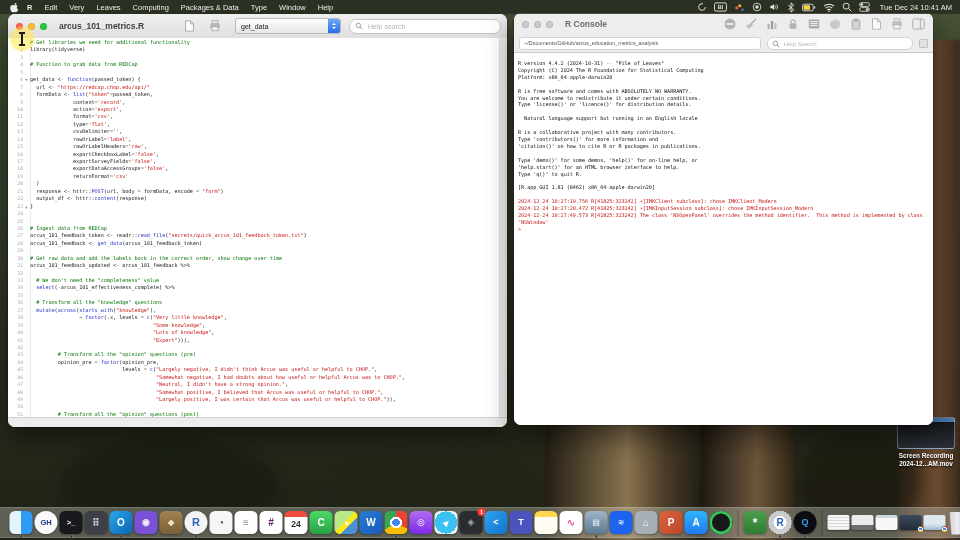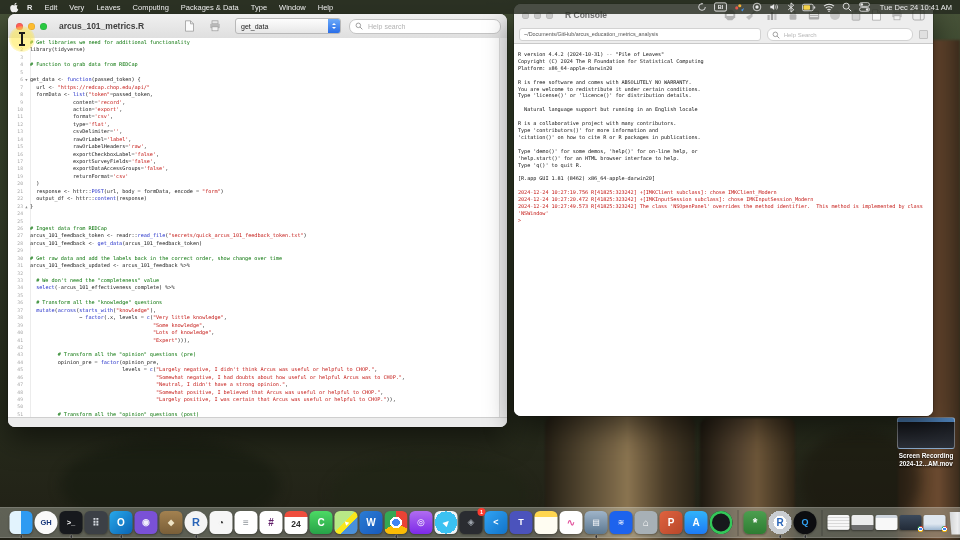--- a/index.html
+++ b/index.html
@@ -67,21 +67,21 @@
   .cl{display:flex;height:7.45px;line-height:7.45px;font-family:"DejaVu Sans Mono",monospace;font-size:5.2px;}
   .cl .g{width:15px;text-align:right;color:#a8a8a8;font-size:4.7px;flex:none;}
   .cl .mk{width:7px;color:#8a8a8a;font-size:3.8px;text-align:center;flex:none;}
   .cl .ct{white-space:pre;letter-spacing:-0.05px;}
   .sg-p{color:#1a1a1a;} .sg-c{color:#077306;} .sg-s{color:#c41a16;} .sg-f{color:#2430c9;}
   .gutterline{position:absolute;left:22px;top:0;bottom:0;width:1px;background:#ececec;}
   .vscroll{position:absolute;right:0;top:0;bottom:0;width:7px;background:#ededed;border-left:1px solid #dcdcdc;}
   .statusbar{position:absolute;left:0;right:0;bottom:0;height:9px;background:#ececec;border-top:1px solid #cfcfcf;}
 
   
-  .win-right{left:514px;top:4px;width:419px;height:412px;}
+  .win-right{left:514px;top:13px;width:419px;height:412px;}
   .win-right .titlebar{height:22px;background:#ededed;border-bottom:none;}
   .win-right .wtitle{color:#6d6d6d;}
   .ctoolbar{margin-left:auto;display:flex;align-items:center;gap:9px;padding-right:8px;}
   .cticon{display:inline-flex;opacity:.85;}
   .toolrow{height:17px;background:#ededed;border-bottom:1px solid #c9c9c9;
     display:flex;align-items:center;padding:0 5px;gap:6px;}
   .pathfield{width:248px;height:11px;background:#fff;border:1px solid #d2d2d2;border-radius:3px;
     font-size:5.4px;color:#555;line-height:11px;padding:0 4px;white-space:nowrap;overflow:hidden;}
   .helpsearch{margin-left:auto;width:146px;height:11px;background:#fff;border:1px solid #d2d2d2;
     border-radius:6px;display:flex;align-items:center;padding:0 4px;gap:2px;}

